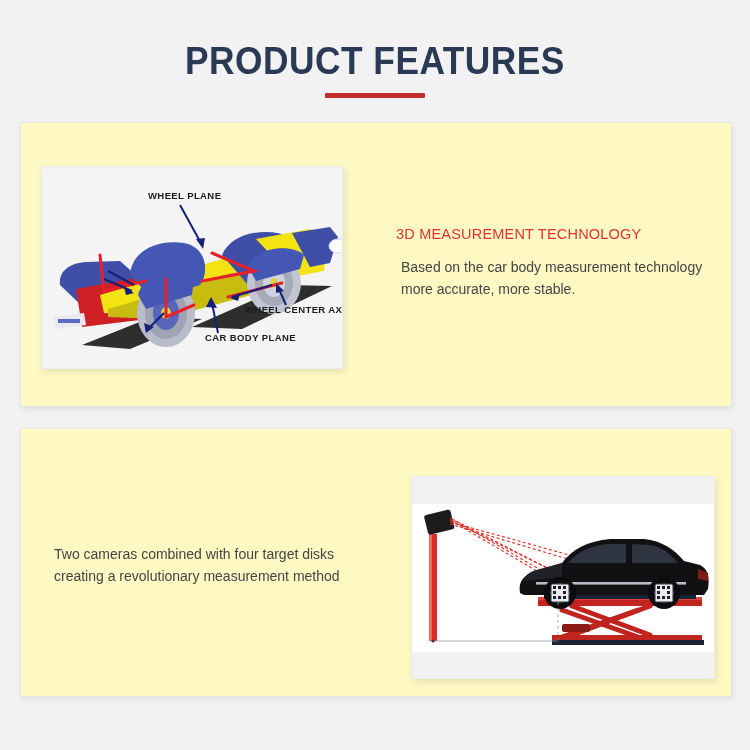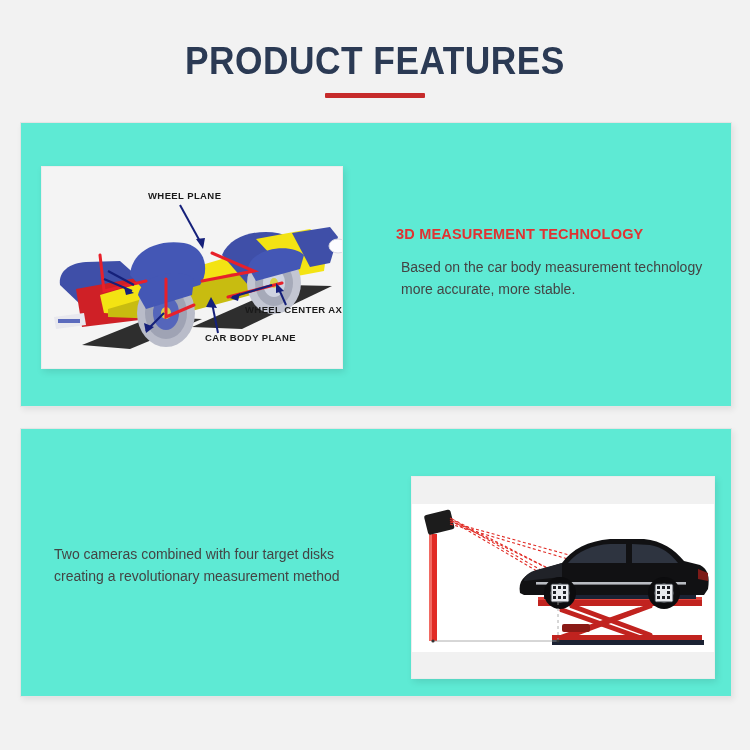--- a/index.html
+++ b/index.html
@@ -43,21 +43,21 @@
     top: 93px;
     width: 100px;
     height: 5px;
     background: #c62b2b;
     border-radius: 1px;
   }
 
   
   .feature-card {
     position: absolute;
-    background: #5eead4;
+    background: #fef9c3;
     border: 1px solid #e4e4e4;
     box-shadow: 2px 3px 6px rgba(0,0,0,0.07);
   }
   #card-1 { left: 20px;  top: 122px; width: 710px; height: 283px; }
   #card-2 { left: 20px;  top: 428px; width: 710px; height: 267px; }
 
   .image-frame {
     position: absolute;
     background: #ffffff;
     border: 1px solid #ececec;
@@ -66,21 +66,21 @@
   }
   #image-frame-1 { left: 20px; top: 43px; width: 300px; height: 201px; background:#f5f5f5;}
   #image-frame-2 { left: 390px; top: 47px; width: 302px; height: 201px; background:#f1f1f1;}
 
   .text-block { position: absolute; }
   #text-1 { left: 375px; top: 104px; width: 320px; }
   #text-2 { left: 28px;  top: 110px; width: 330px; }
 
   .feature-heading {
     font-size: 14.5px;
-    font-weight: bold;
+    font-weight: normal;
     color: #e03232;
     letter-spacing: 0.2px;
     margin: 0 0 14px 0;
     line-height: 1.1;
   }
   .feature-body {
     font-size: 14px;
     color: #444444;
     line-height: 1.55;
     margin: 5px;

